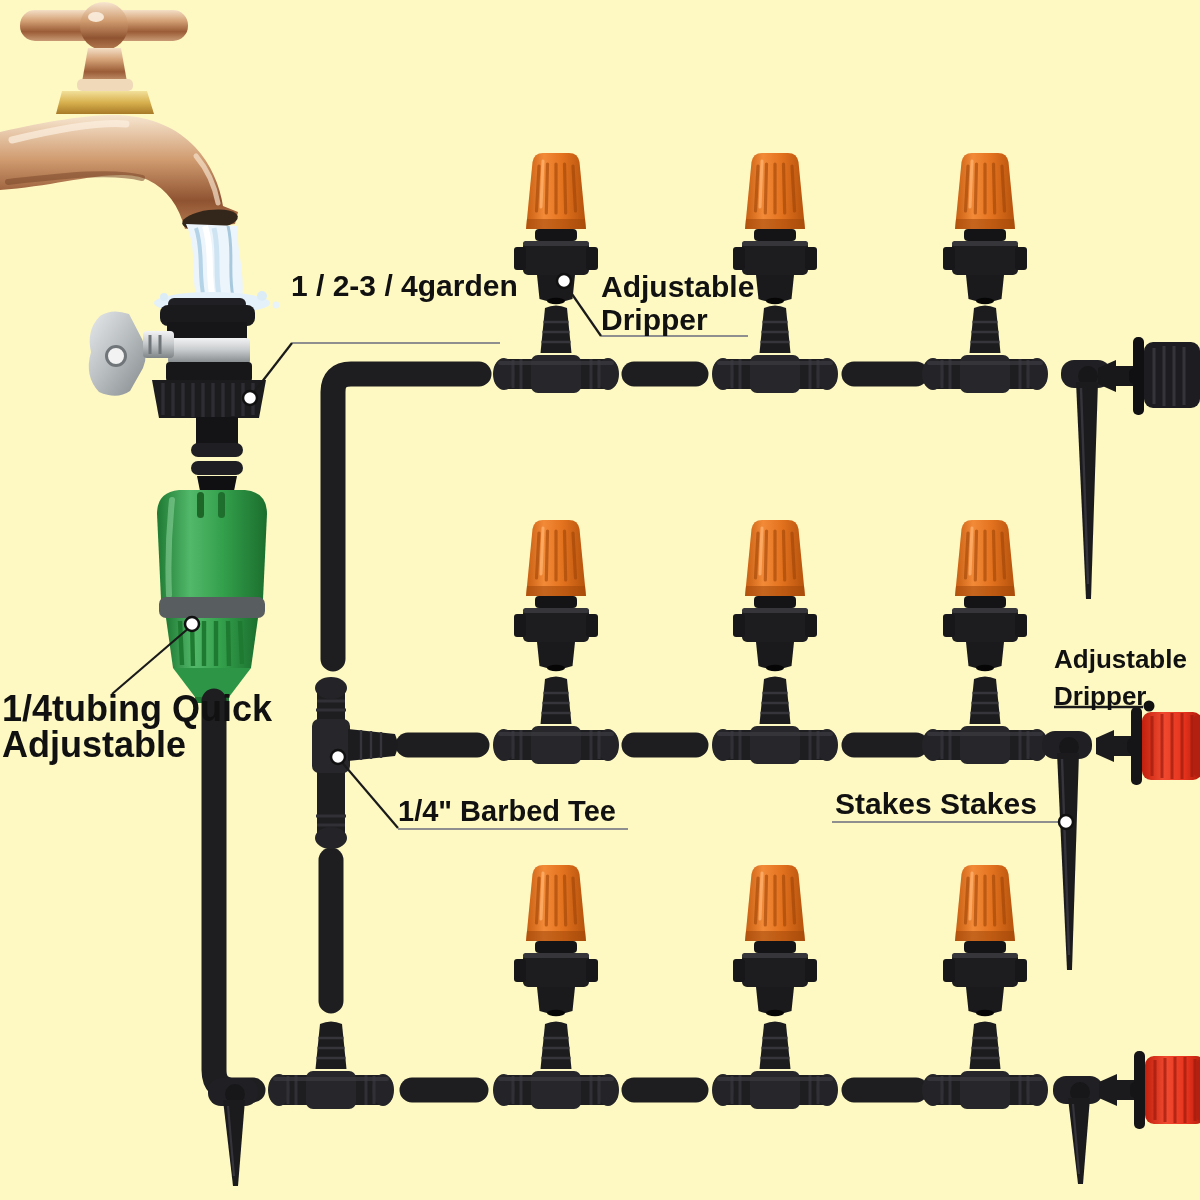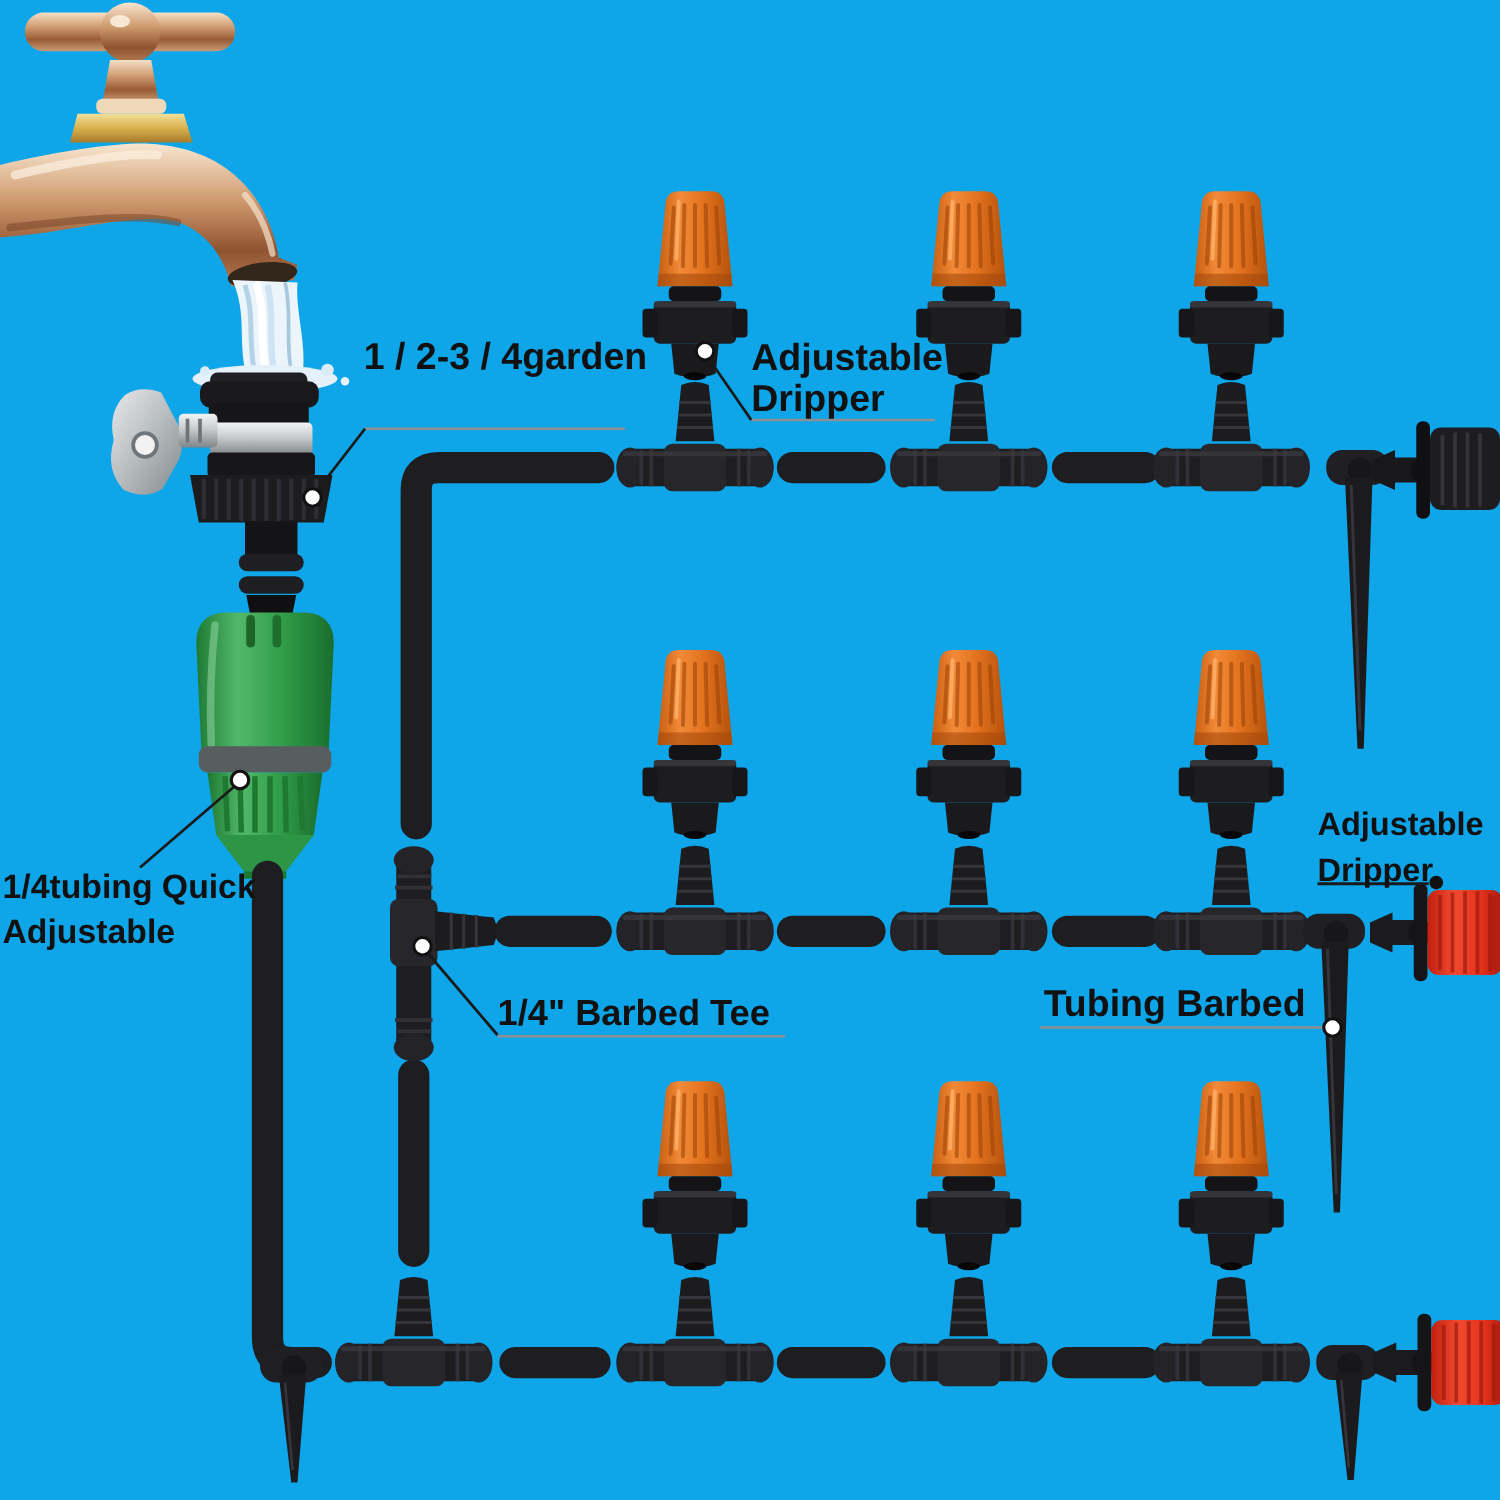--- a/index.html
+++ b/index.html
@@ -1,23 +1,23 @@
 <!DOCTYPE html>
 <html><head>
 <meta charset="utf-8">
 <style>
   html,body{margin:0;padding:0;background:#fff;}
-  .stage{position:relative;width:1200px;height:1200px;background:#0ea5e9;overflow:hidden;
+  .stage{position:relative;width:1200px;height:1200px;background:#fef9c3;overflow:hidden;
          font-family:"Liberation Sans","DejaVu Sans",sans-serif;}
   .stage svg{position:absolute;left:0;top:0;}
   .callout{position:absolute;color:#111;font-weight:bold;white-space:nowrap;}
   .callout .l{display:block;}
   #label-hose{left:291px;top:268px;font-size:30px;line-height:35px;}
   #label-dripper-top{left:601px;top:270px;font-size:30px;line-height:33px;}
-  #label-qc{left:2px;top:691px;font-size:27px;line-height:36px;}
+  #label-qc{left:2px;top:691px;font-size:36px;line-height:36px;}
   #label-tee{left:398px;top:795px;font-size:29px;}
   #label-stakes{left:835px;top:787px;font-size:30px;}
   #label-dripper-right{left:1054px;top:641px;font-size:26px;line-height:37px;}
   .tube{stroke:#1e1e21;stroke-width:25;fill:none;stroke-linecap:round;}
   .leader{stroke:#1a1a1a;stroke-width:2.2;fill:none;}
   .uline{stroke:#8f8f8f;stroke-width:2;fill:none;}
   .uline-dark{stroke:#1a1a1a;stroke-width:2.4;fill:none;}
 </style>
 </head>
 <body>
@@ -274,19 +274,19 @@
     <span class="l">Dripper</span>
   </div>
   <div class="callout" id="label-qc">
     <span class="l">1/4tubing Quick</span>
     <span class="l">Adjustable</span>
   </div>
   <div class="callout" id="label-tee">
     <span class="l">1/4" Barbed Tee</span>
   </div>
   <div class="callout" id="label-stakes">
-    <span class="l">Tubing Barbed</span>
+    <span class="l">Stakes Stakes</span>
   </div>
   <div class="callout" id="label-dripper-right">
     <span class="l">Adjustable</span>
     <span class="l">Dripper</span>
   </div>
 </div>
 
 </body></html>

